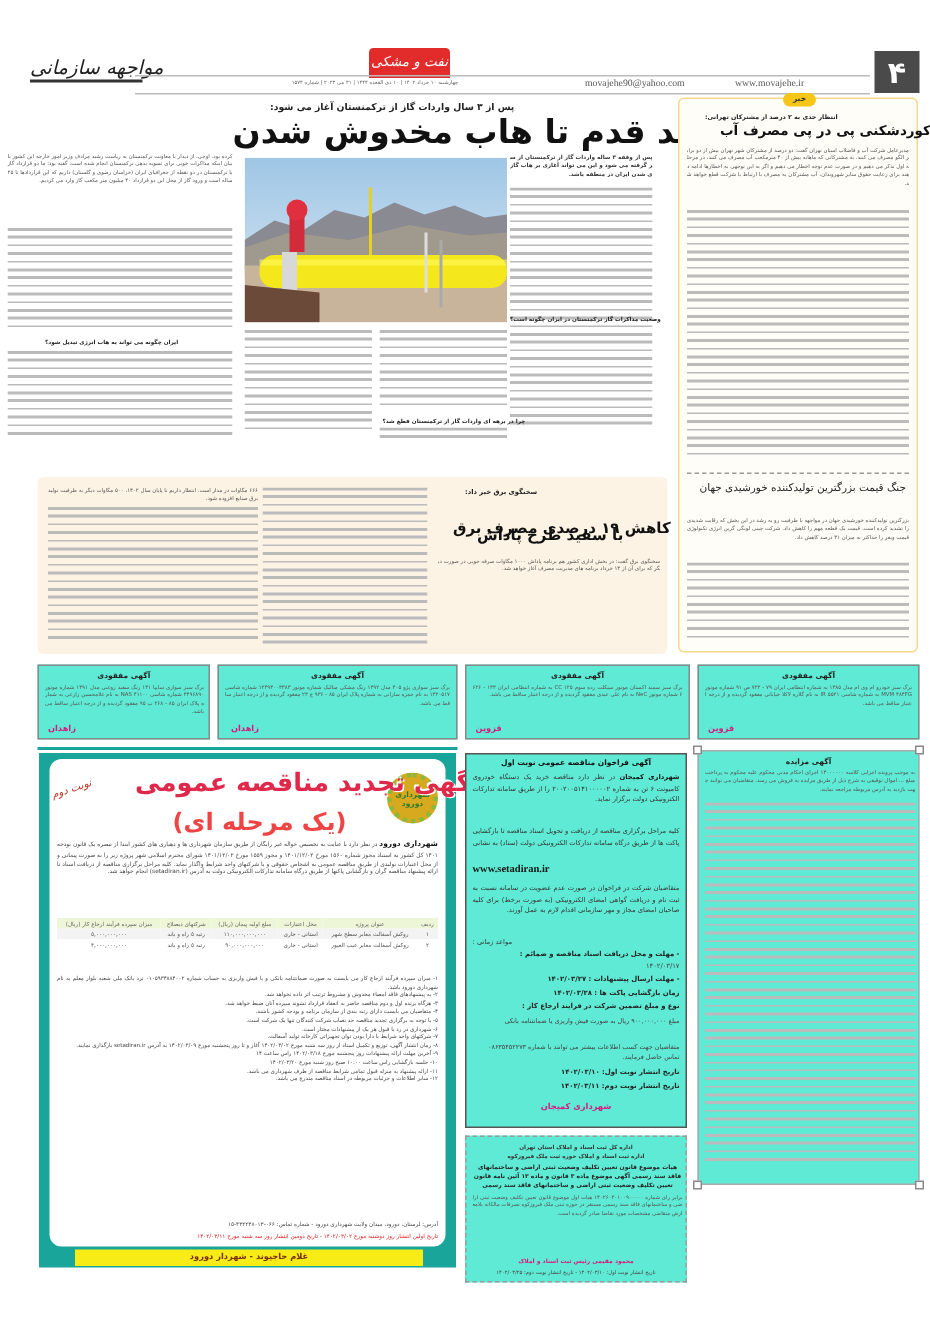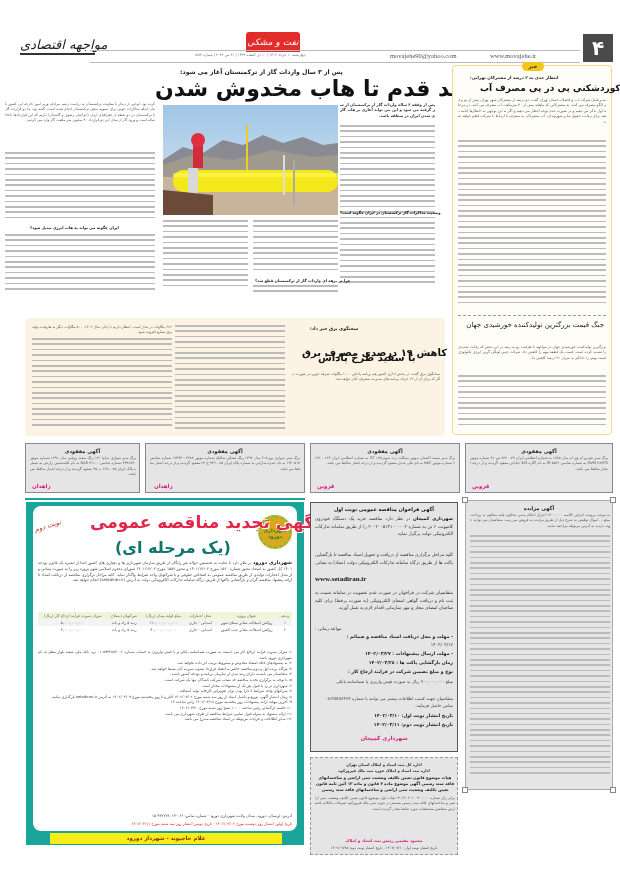--- a/index.html
+++ b/index.html
@@ -13,21 +13,21 @@
 .dateline{position:absolute;left:180px;top:53px;width:140px;font-size:3.5px;color:#666;text-align:center;white-space:nowrap;overflow:hidden}
 .kicker{position:absolute;font-size:6px;font-weight:bold;color:#222;white-space:nowrap}
 .headline{position:absolute;font-weight:bold;color:#111;white-space:nowrap}
 .text{position:absolute;font-size:3.6px;line-height:5.4px;color:#555;text-align:justify;overflow:hidden;word-break:break-all}
 .lines{position:absolute;overflow:hidden}
 .lines div{height:1.6px;background:#bbb;margin-bottom:3.8px}
 .box-yellow{position:absolute;border:1px solid #f5d88a;border-radius:4px;background:#fffdf7}
 .badge-yellow{position:absolute;background:#f5c518;color:#333;font-size:5px;font-weight:bold;text-align:center;border-radius:6px}
 .peach{position:absolute;background:#fdf3e4;border-radius:4px}
 .photo{position:absolute;overflow:hidden}
-.ad{position:absolute;border:1.2px solid #888;background:#e5e5e5}
+.ad{position:absolute;border:1.2px solid #888;background:#5eead4}
 .ad-title{position:absolute;left:0;right:0;top:4px;text-align:center;font-size:5px;font-weight:bold;color:#222}
 .ad-city{position:absolute;font-size:5.5px;font-weight:bold;color:#d61a7f}
 .teal{position:absolute;background:#1aa59a}
 .tender-inner{position:absolute;background:#fff;border-radius:8px}
 .tbl{position:absolute;border-collapse:collapse;font-size:3.8px;color:#555}
 .tbl td,.tbl th{padding:1px 2px;text-align:center;font-weight:normal}
 .tbl th{background:#eef6d8;color:#666}
 .tbl tr.alt td{background:#f3f3f3}
 .ybar{position:absolute;background:#f7ec16;color:#7a2d00;font-weight:bold;text-align:center}
 .corner{position:absolute;width:6px;height:6px;border:1px solid #888;background:#fff}
@@ -35,21 +35,21 @@
 .red{color:#e02020}
 </style>
 </head>
 <body>
 
 <div class="pagenum">۴</div>
 <div class="url" style="left:490px;top:52px">www.movajehe.ir</div>
 <div class="url" style="left:390px;top:52px">movajehe90@yahoo.com</div>
 <div class="logo-red">نفت و مشکی</div>
 <div class="dateline">چهارشنبه ۱۰ خرداد ۱۴۰۲ | ۱۰ ذی القعده ۱۴۴۴ | ۳۱ می ۲۰۲۳ | شماره ۱۵۷۴</div>
-<div class="section-title">مواجهه اقتصادی</div>
+<div class="section-title">مواجهه سازمانی</div>
 <div class="hdr-line" style="left:90px;top:50px;width:490px"></div>
 <div class="hdr-line" style="left:90px;top:62px;width:490px"></div>
 <div class="hdr-line" style="left:20px;top:53px;width:75px;background:#333;height:1.5px"></div>
 
 <div class="kicker" style="left:180px;top:68px;font-size:6.2px">پس از ۳ سال واردات گاز از ترکمنستان آغاز می شود:</div>
 <div class="headline" style="left:155px;top:76px;font-size:22px">چند قدم تا هاب مخدوش شدن</div>
 
 <div class="text" style="left:340px;top:102px;width:95px;font-weight:bold;color:#333;font-size:3.8px">پس از وقفه ۳ ساله واردات گاز از ترکمنستان از سر گرفته می شود و این می تواند آغازی بر هاب گازی شدن ایران در منطقه باشد.</div>
 <div class="lines" style="left:340px;top:125px;width:95px;height:165px">
 <div></div>
@@ -294,21 +294,21 @@
   <div class="text" style="left:4px;top:12px;width:106px;height:26px">برگ سبز سواری سایپا ۱۳۱ رنگ سفید روغنی مدل ۱۳۹۱ شماره موتور ۴۴۹۶۸۹۰ شماره شاسی NAS ۴۱۱۰۰ به نام غلامحسین زارعی به شماره پلاک ایران ۸۵ - ۲۶۸ ب ۹۵ مفقود گردیده و از درجه اعتبار ساقط می باشد.</div>
   <div class="ad-city" style="left:6px;top:39px">زاهدان</div>
 </div>
 <div style="position:absolute;left:25px;top:498px;width:280px;height:2px;background:#1aa59a"></div>
 
 <div class="teal" style="left:26px;top:502px;width:278px;height:343px"></div>
 <div class="tender-inner" style="left:33px;top:506px;width:264px;height:325px"></div>
 <div class="abs" style="left:258px;top:515px;width:34px;height:34px;border-radius:50%;background:#d7a91e;border:3px dotted #8ab83c;color:#2d7a2d;font-size:5px;text-align:center;line-height:6px;padding-top:9px;font-weight:bold">شهرداری دورود</div>
 <div class="abs" style="left:34px;top:522px;font-size:7px;color:#c0392b;transform:rotate(-18deg);font-family:'DejaVu Serif',serif;font-style:italic">نوبت دوم</div>
 <div class="headline" style="left:90px;top:512px;font-size:17px;color:#e0284b;text-shadow:1px 1px 0 #fff,-1px -1px 0 #fff">آگهی تجدید مناقصه عمومی</div>
-<div class="headline" style="left:115px;top:538px;font-size:16px;color:#0f766e">(یک مرحله ای)</div>
+<div class="headline" style="left:115px;top:538px;font-size:16px;color:#ef4444">(یک مرحله ای)</div>
 <div class="text" style="left:38px;top:560px;width:254px;height:45px;font-size:3.9px;line-height:5.8px;color:#444"><b style="color:#111;font-size:5px">شهرداری دورود</b><span> در نظر دارد با عنایت به تخصیص حواله غیر رایگان از طریق سازمان شهرداری ها و دهیاری های کشور ابتدا از تبصره یک قانون بودجه ۱۴۰۱ کل کشور به استناد مجوز شماره ۱۵۶۰ مورخ ۱۴۰۱/۱۲/۰۲ و مجوز ۱۵۵۹ مورخ ۱۴۰۱/۱۲/۰۲ شورای محترم اسلامی شهر پروژه زیر را به صورت پیمانی و از محل اعتبارات تولیدی از طریق مناقصه عمومی به اشخاص حقوقی و یا شرکتهای واجد شرایط واگذار نماید. کلیه مراحل برگزاری مناقصه از دریافت اسناد تا ارائه پیشنهاد مناقصه گران و بازگشایی پاکتها از طریق درگاه سامانه تدارکات الکترونیکی دولت به آدرس (setadiran.ir) انجام خواهد شد.</span></div>
 
 <table class="tbl" style="left:38px;top:612px;width:254px">
   <tbody>
       <tr>
     <th>ردیف</th>
     <th>عنوان پروژه</th>
     <th>محل اعتبارات</th>
     <th>مبلغ اولیه پیمان (ریال)</th>
     <th>شرکتهای ذیصلاح</th>

